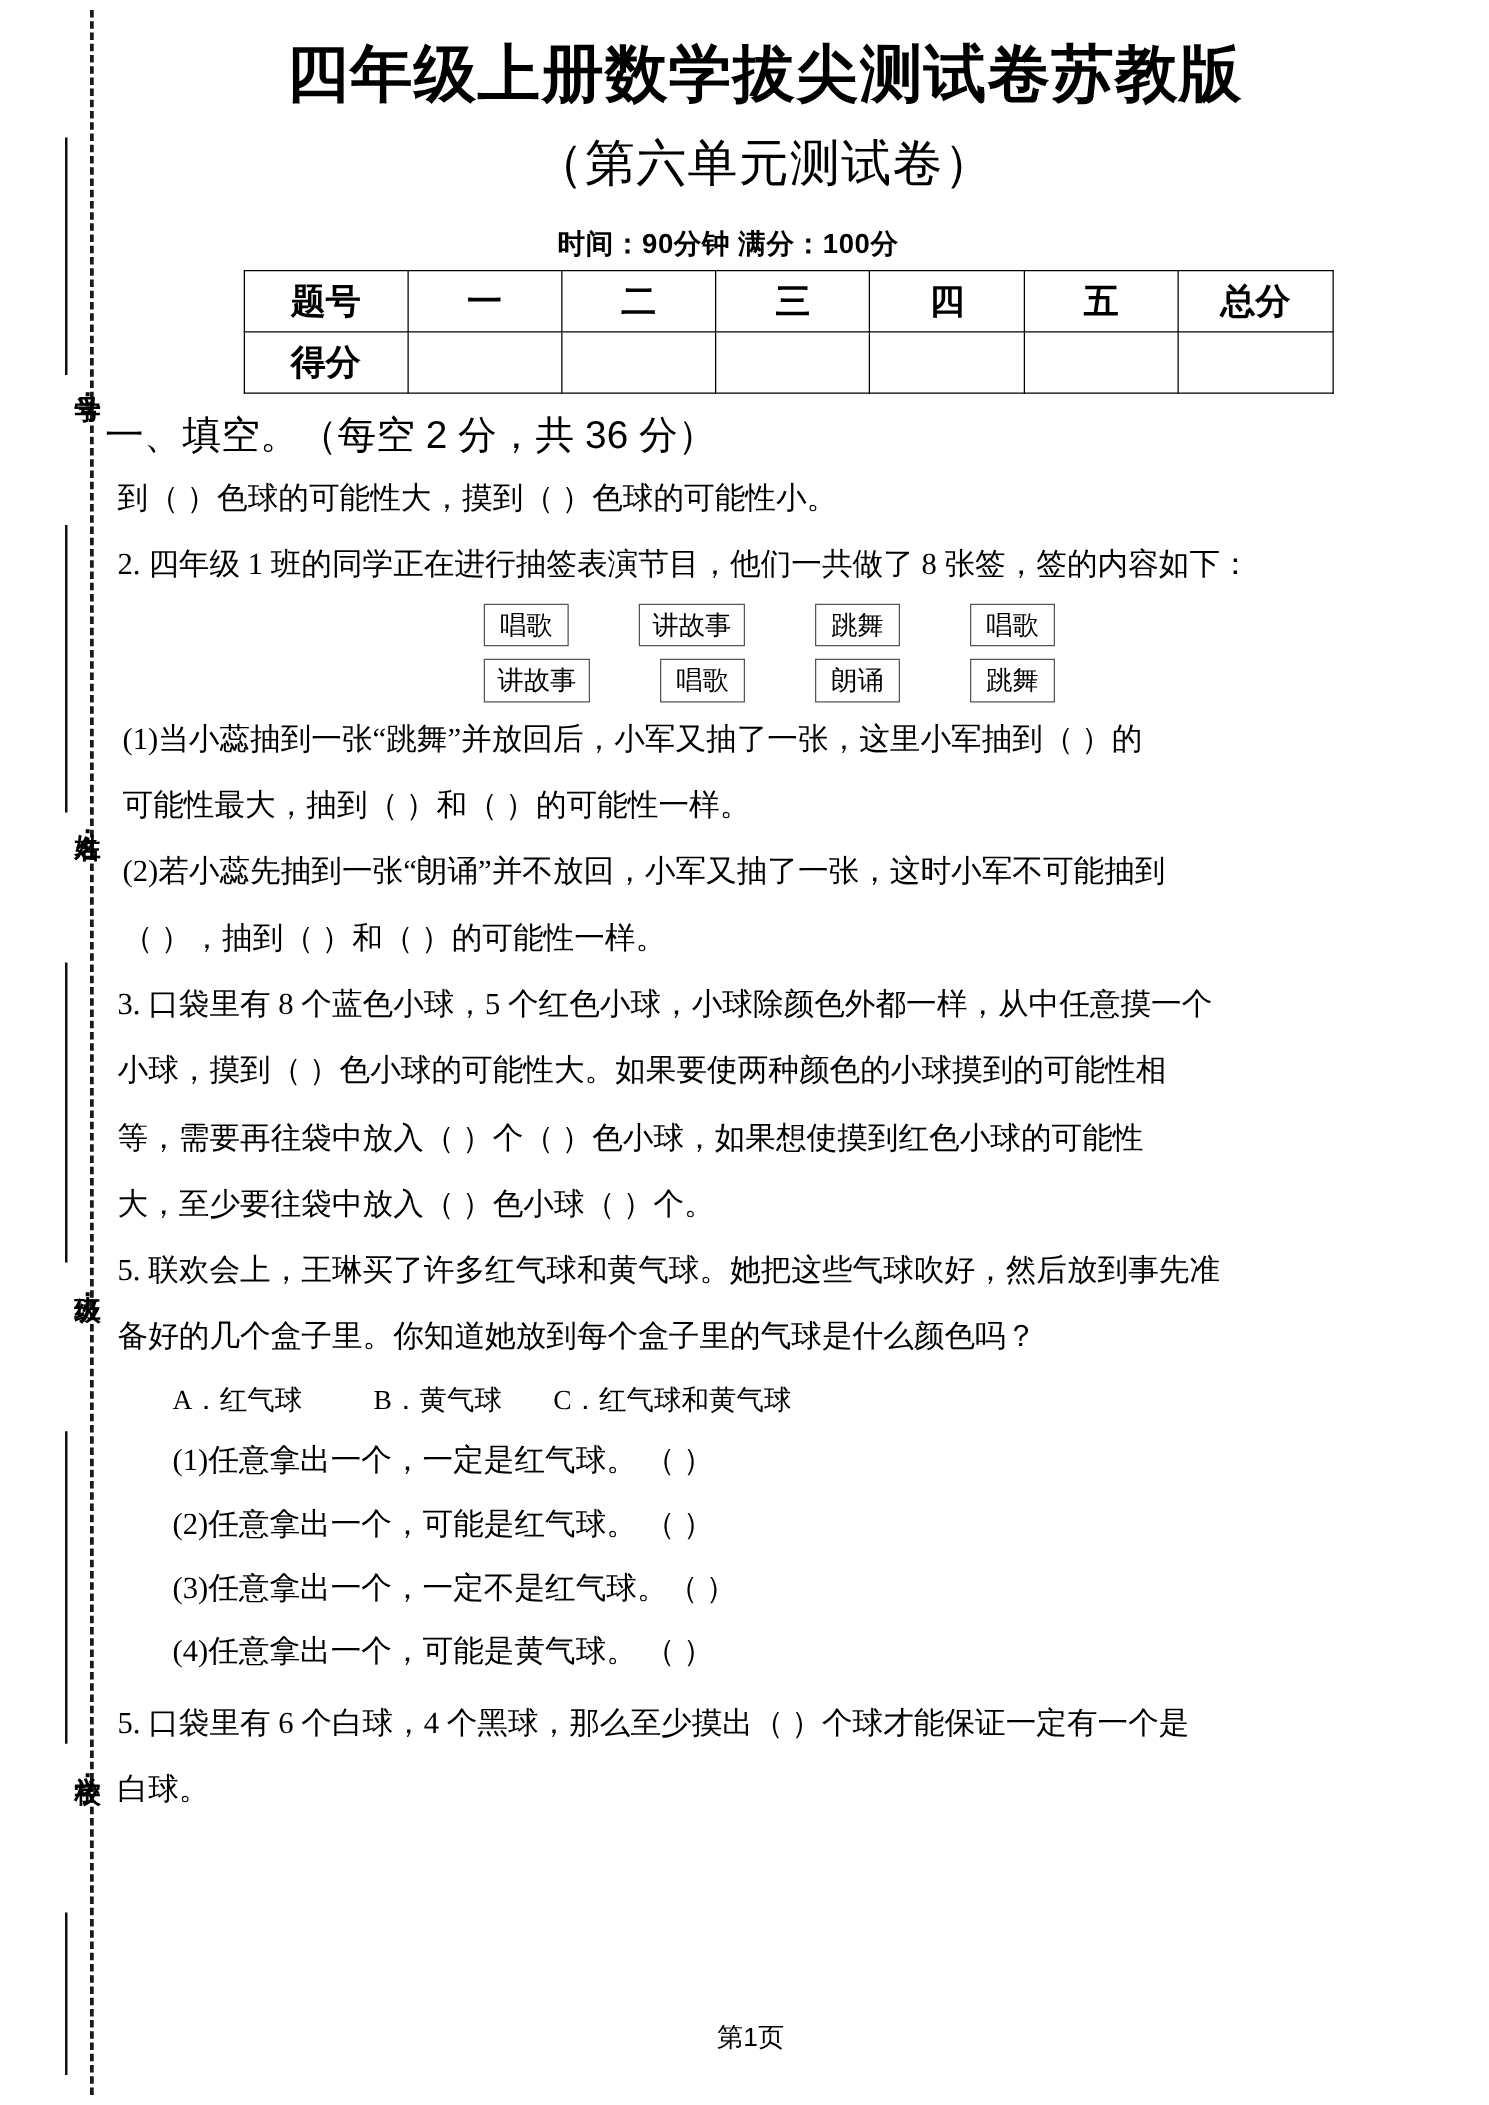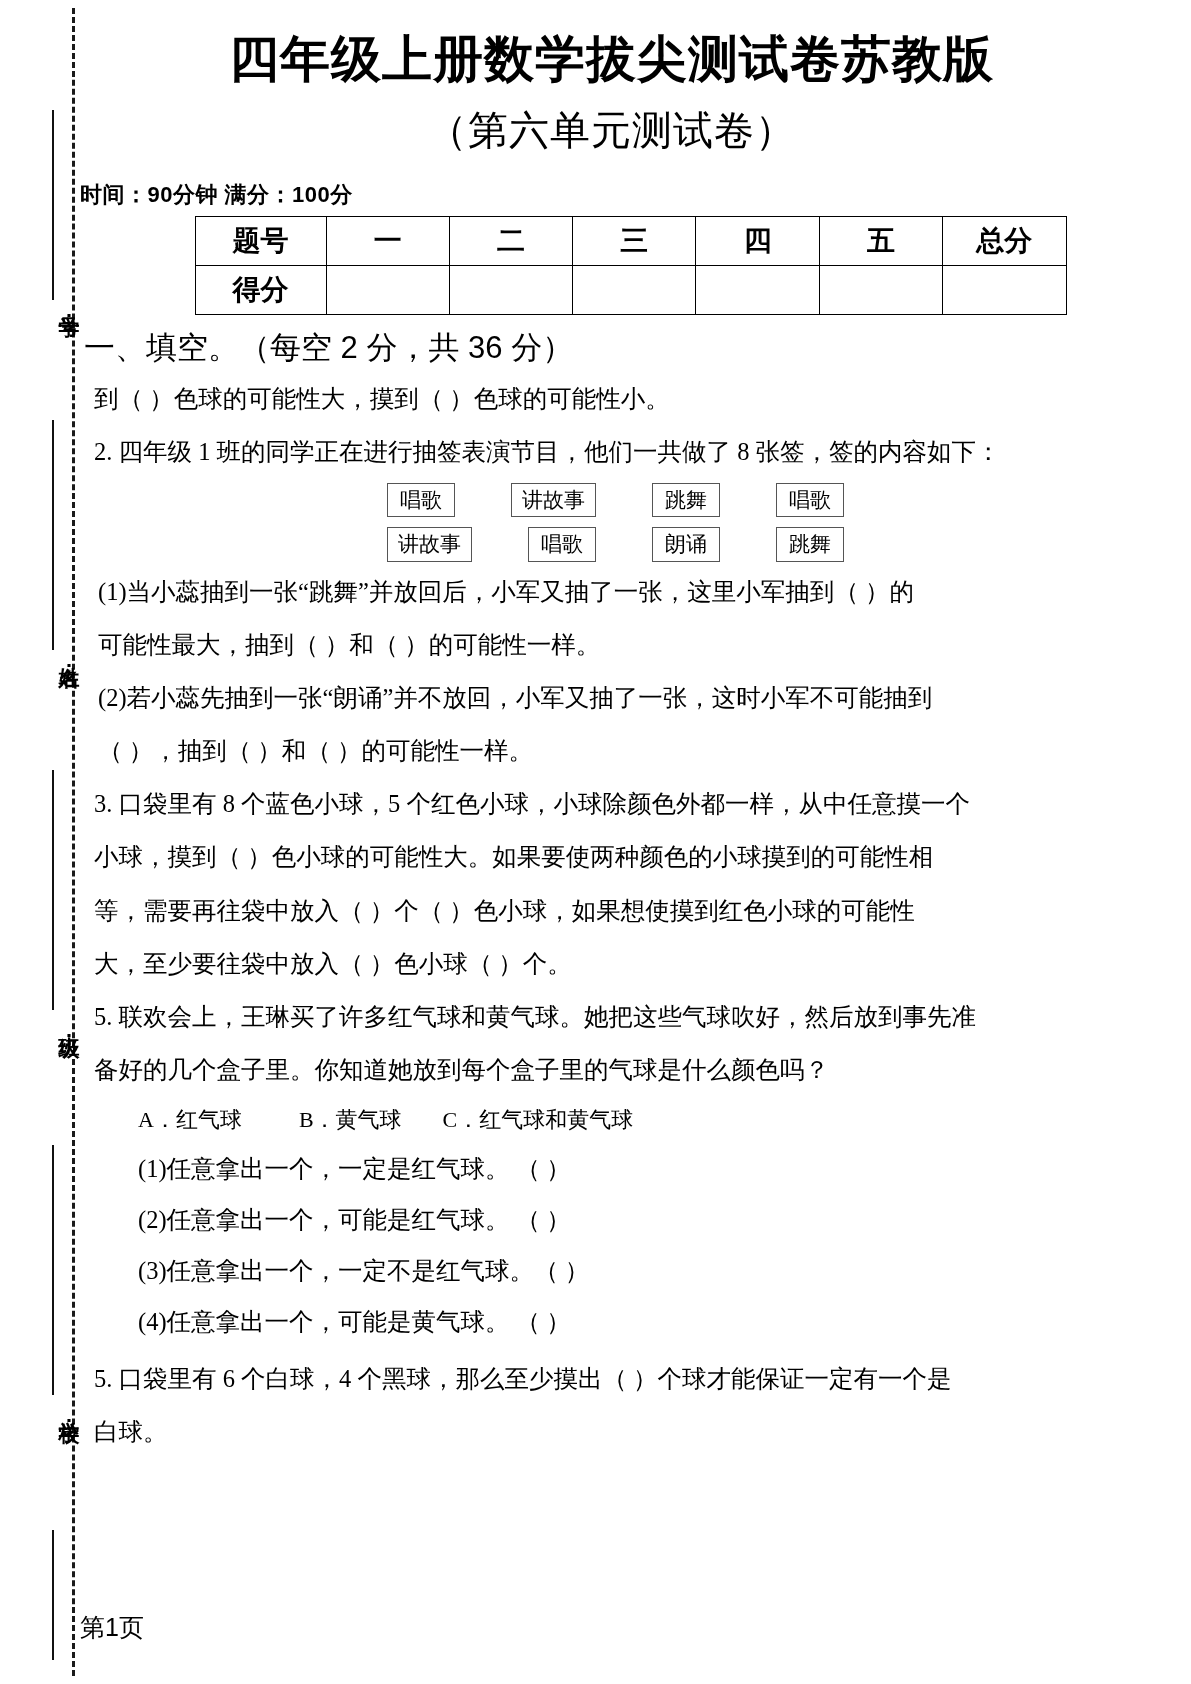--- a/index.html
+++ b/index.html
@@ -77,21 +77,21 @@
     text-align: center;
     font-family: "Liberation Sans", "DejaVu Sans", sans-serif;
     font-weight: normal;
     font-size: 40px;
     letter-spacing: 1px;
     padding-right: 38px;
   }
 
   .meta-line {
     margin: 22px 96px 6px 0;
-    text-align: left;
+    text-align: center;
     font-family: "Liberation Sans", "DejaVu Sans", sans-serif;
     font-weight: bold;
     font-size: 22px;
     letter-spacing: 0.5px;
   }
 
   
   .score-table {
     margin: 4px auto 0 auto;
     border-collapse: collapse;
@@ -154,23 +154,23 @@
     margin-top: 6px;
   }
   .opt-gap { display: inline-block; width: 46px; }
   .opt-gap-sm { display: inline-block; width: 30px; }
 
   .footer {
     position: absolute;
     left: 0;
     right: 0;
     bottom: 40px;
-    text-align: left;
-    font-family: "Liberation Sans", "DejaVu Sans", sans-serif;
-    font-size: 25px;
+    text-align: center;
+    font-family: "Liberation Sans", "DejaVu Sans", sans-serif;
+    font-size: 21px;
     padding-right: 60px;
   }
 </style>
 </head>
 <body>
 
 <div class="left-margin">
   <div class="dashed-line"></div>
 
   <div class="seal-rule" style="top:110px;height:190px;"></div>

